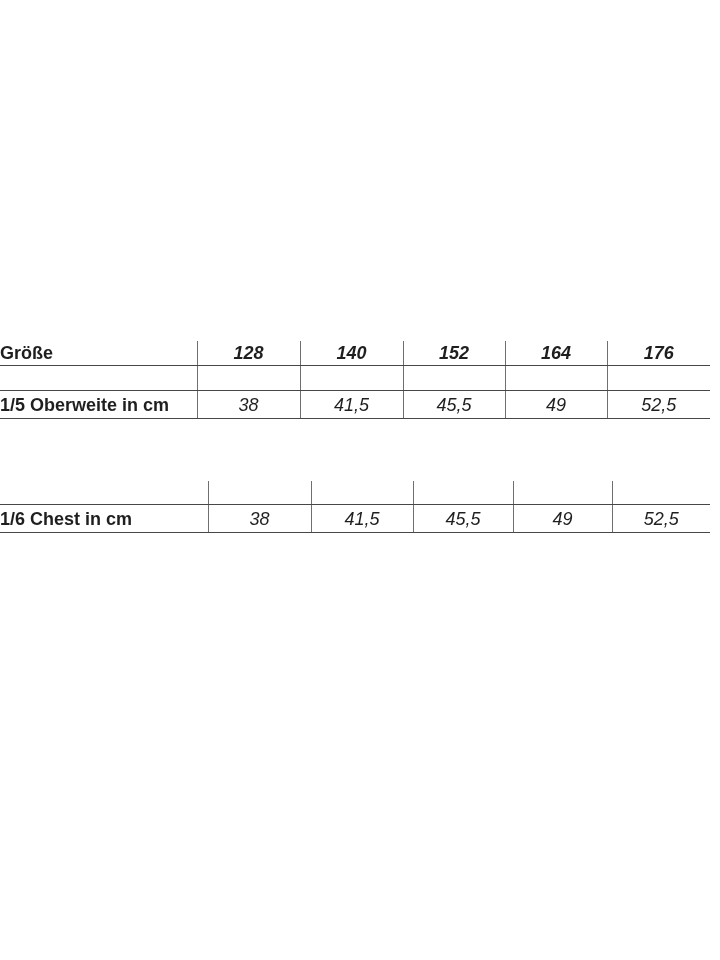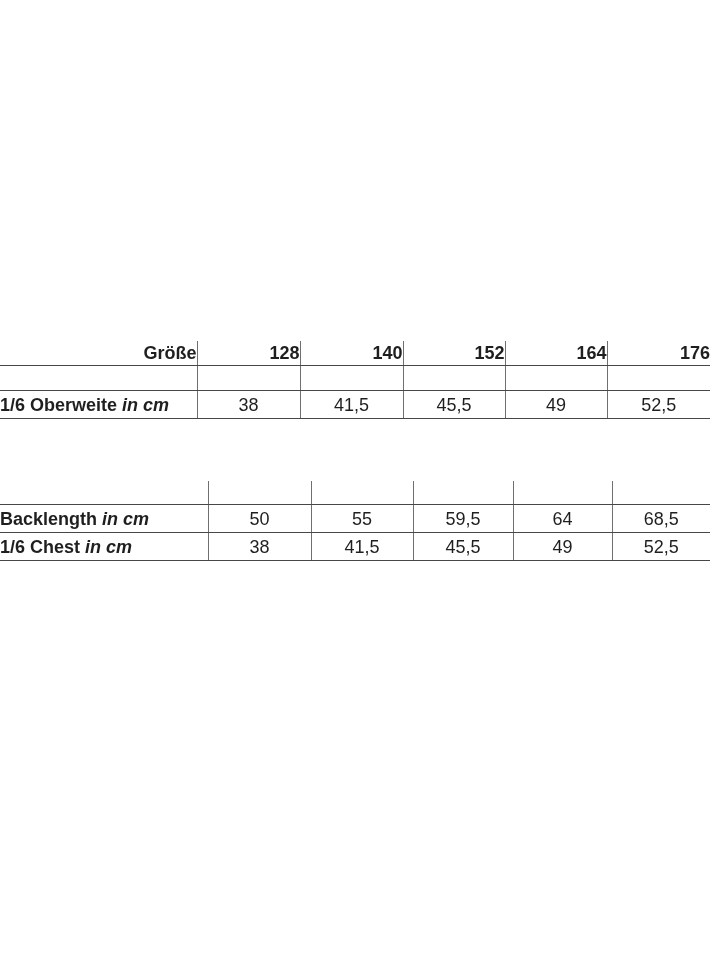--- a/index.html
+++ b/index.html
@@ -32,38 +32,37 @@
   }
   
   tr.bordered td {
     border-bottom: 1.6px solid #474747;
   }
   
   td.val {
     border-left: 1.3px solid #6f6f6f;
     text-align: center;
     font-weight: normal;
+    font-style: italic;
   }
   td.label-cell {
     padding-left: 4px;
     font-weight: bold;
     text-align: left;
   }
   tr.header-row td {
     font-weight: bold;
     height: 25px;
-    text-align: right;
   }
   #table-de tr.header-row td { height: 24px; }
   #table-en tr.header-row td { height: 27px; }
   tr.empty-row td { height: 23px; }
   #table-de tr.empty-row td { height: 24px; }
   tr.data-row td { height: 27px; }
   .unit {
-    font-style: italic;
     font-weight: bold;
   }
   #table-de { top: 341px; }
   #table-en { top: 481px; }
 </style>
 </head>
 <body>
 
 <table id="table-de" class="size-table">
   <colgroup>
@@ -85,21 +84,21 @@
   </tr>
   <tr class="empty-row bordered">
     <td class="label-cell"></td>
     <td class="val"></td>
     <td class="val"></td>
     <td class="val"></td>
     <td class="val"></td>
     <td class="val"></td>
   </tr>
   <tr class="data-row bordered">
-    <td class="label-cell"><span>1/6 Oberweite</span> <span class="unit">in cm</span></td>
+    <td class="label-cell"><span>1/5 Oberweite</span> <span class="unit">in cm</span></td>
     <td class="val">38</td>
     <td class="val">41,5</td>
     <td class="val">45,5</td>
     <td class="val">49</td>
     <td class="val">52,5</td>
   </tr>
 </tbody>
   </table>
 
 <table id="table-en" class="size-table">
@@ -114,28 +113,20 @@
   <tbody>
   <tr class="empty-row bordered">
     <td class="label-cell"></td>
     <td class="val"></td>
     <td class="val"></td>
     <td class="val"></td>
     <td class="val"></td>
     <td class="val"></td>
   </tr>
   <tr class="data-row bordered">
-    <td class="label-cell"><span>Backlength</span> <span class="unit">in cm</span></td>
-    <td class="val">50</td>
-    <td class="val">55</td>
-    <td class="val">59,5</td>
-    <td class="val">64</td>
-    <td class="val">68,5</td>
-  </tr>
-  <tr class="data-row bordered">
     <td class="label-cell"><span>1/6 Chest</span> <span class="unit">in cm</span></td>
     <td class="val">38</td>
     <td class="val">41,5</td>
     <td class="val">45,5</td>
     <td class="val">49</td>
     <td class="val">52,5</td>
   </tr>
 </tbody>
   </table>
 

